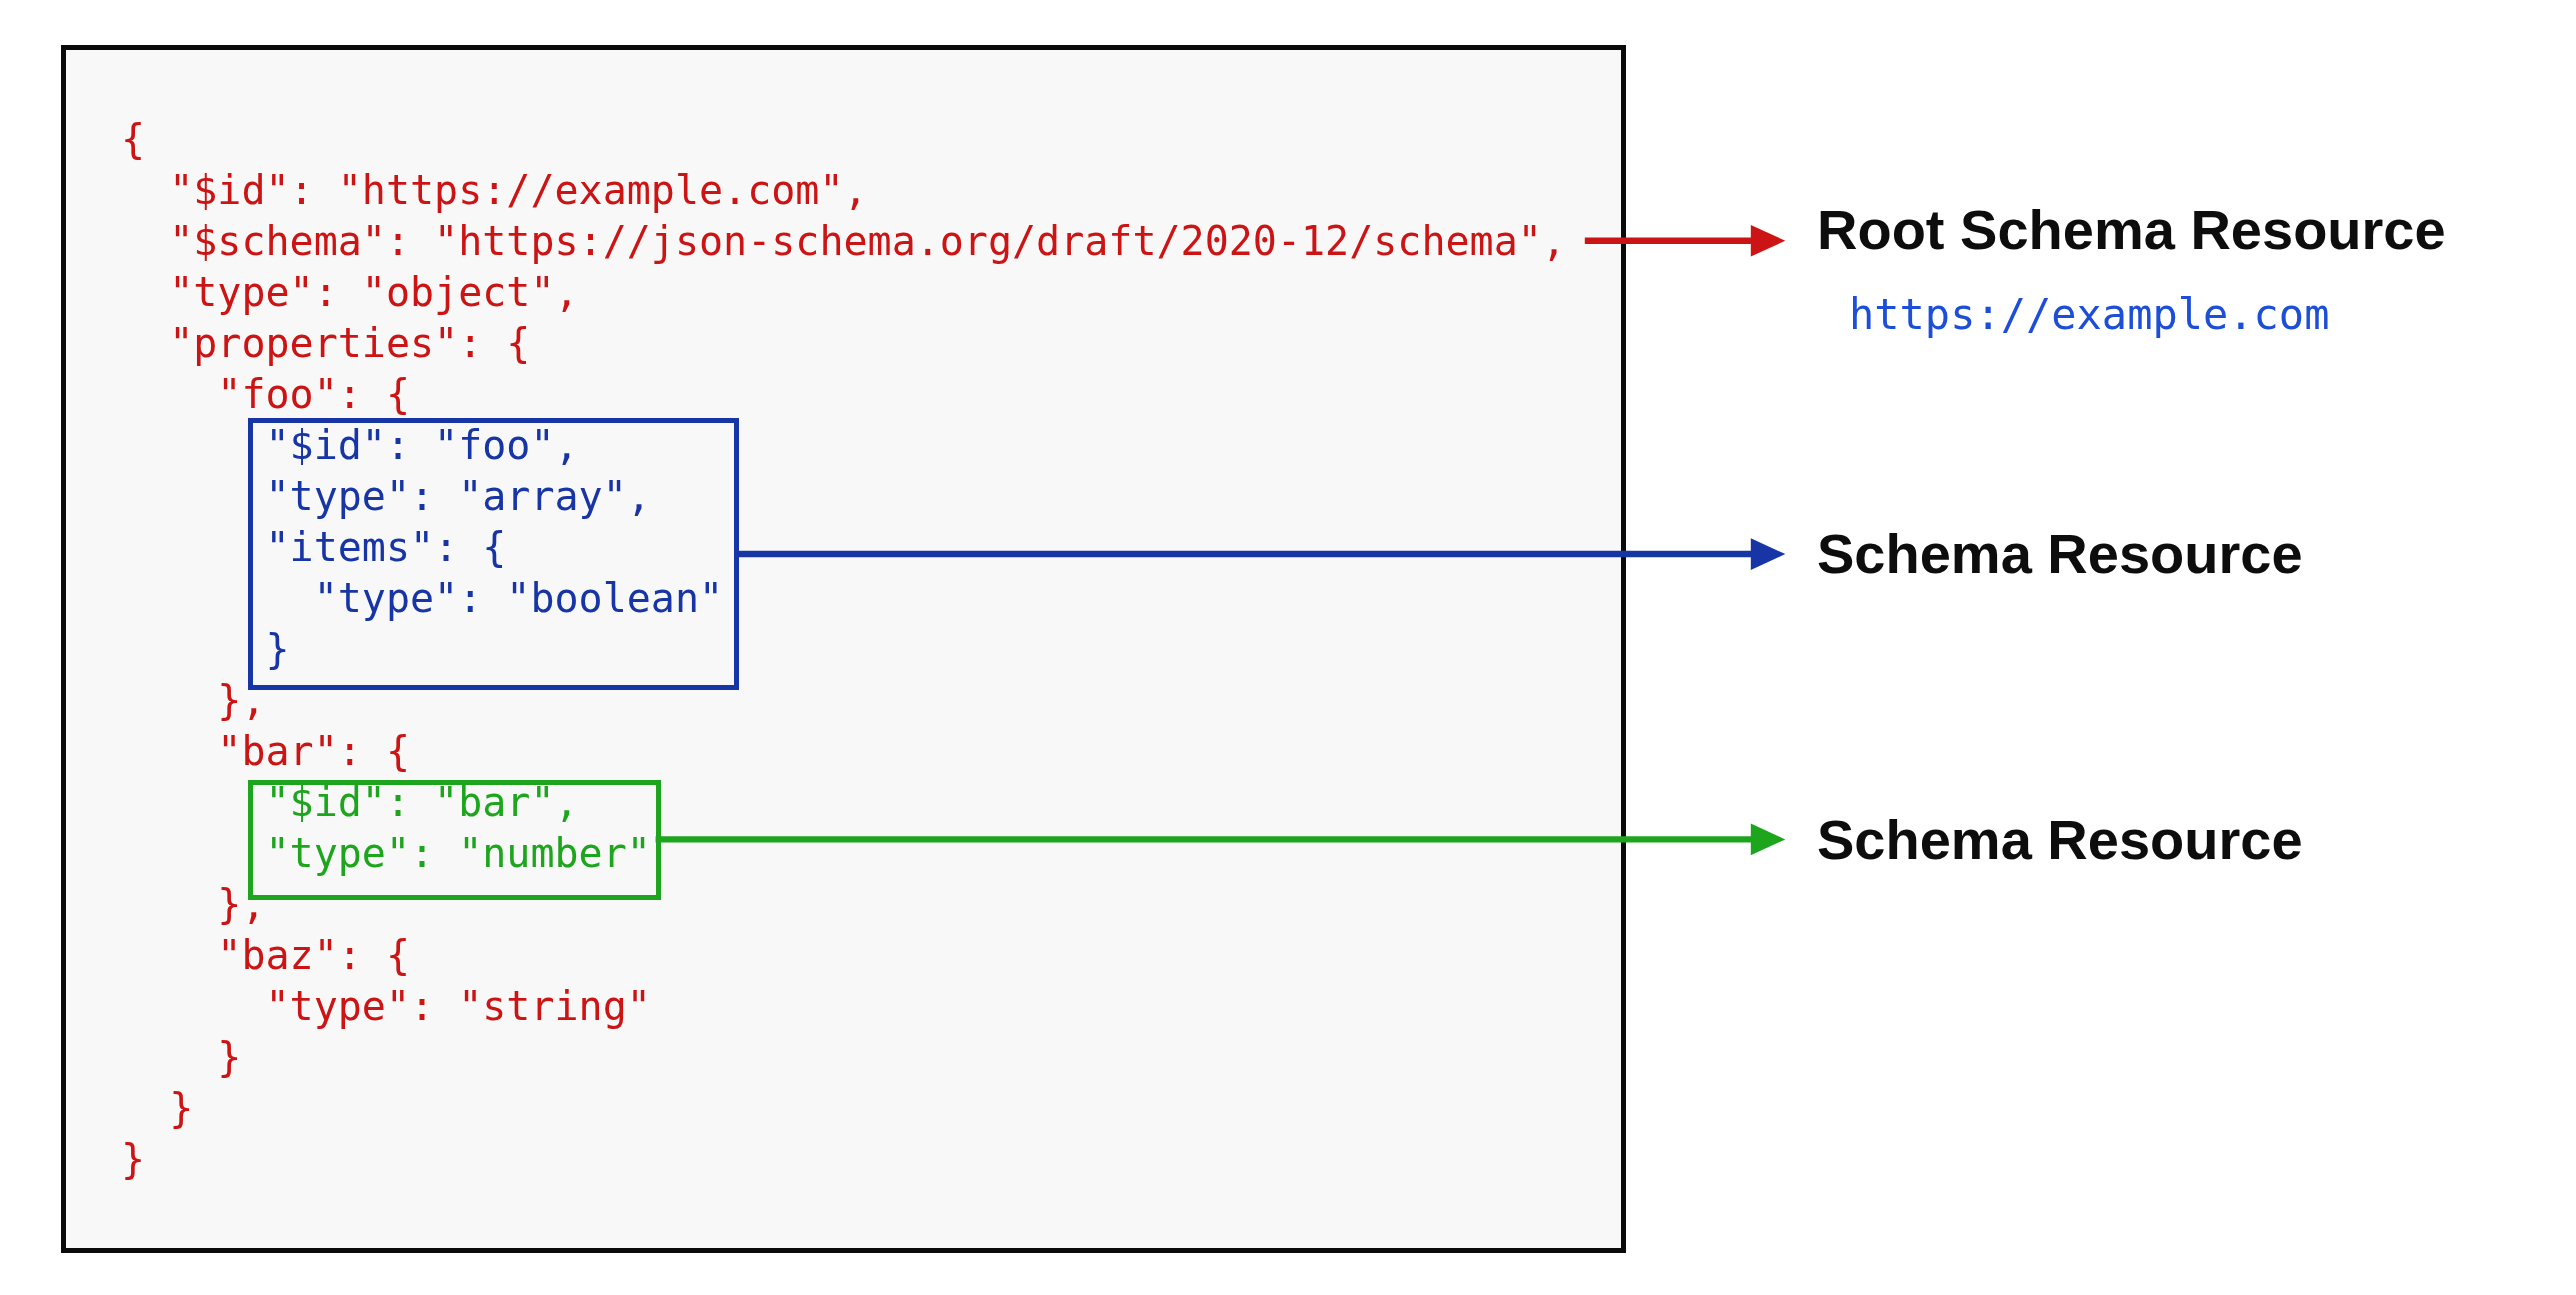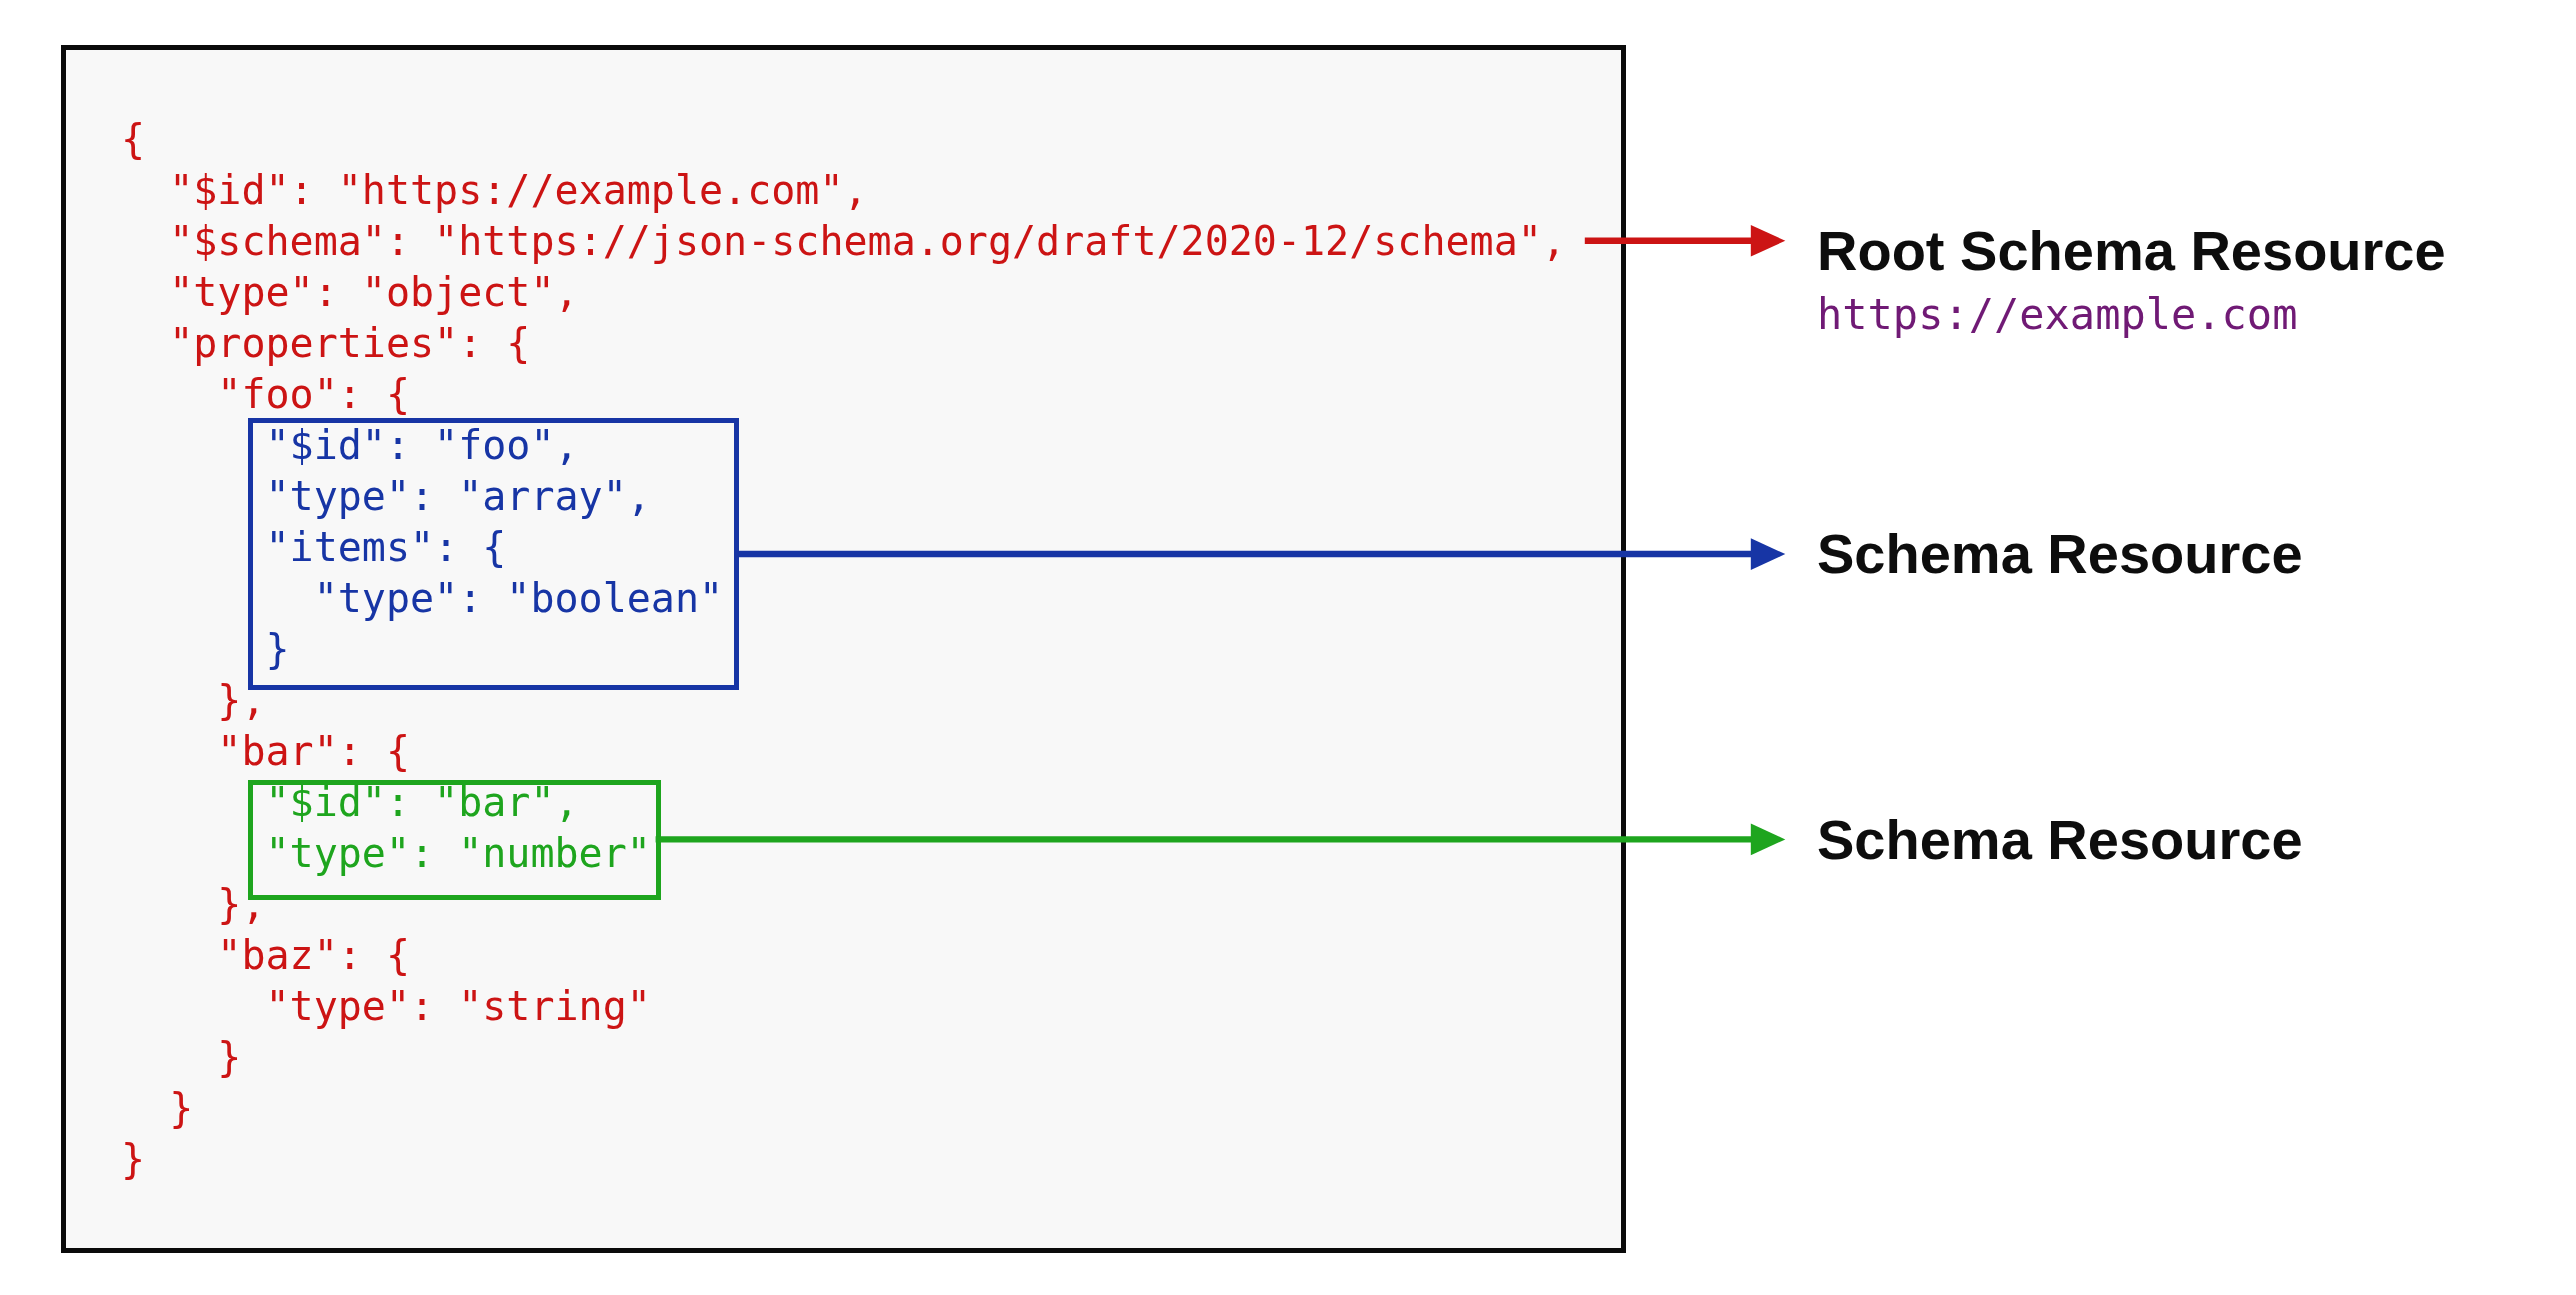--- a/index.html
+++ b/index.html
@@ -59,24 +59,25 @@
     font-weight: 700;
     font-size: 56px;
     line-height: 58px;
     color: #0d0d0d;
     white-space: nowrap;
   }
   .annotation-url {
     font-family: "DejaVu Sans Mono", monospace;
     font-size: 42px;
     line-height: 45px;
-    color: #701a75;
+    color: #1d4ed8;
     white-space: nowrap;
+    margin-left: 32px;
   }
-  .title-root { top: 222px; }
+  .title-root { top: 201px; }
   .url-root   { top: 292px; }
   .title-foo  { top: 525px; }
   .url-foo    { top: 609px; }
   .title-bar  { top: 811px; }
   .url-bar    { top: 896px; }
 </style>
 </head>
 <body>
 
 <div class="canvas">

